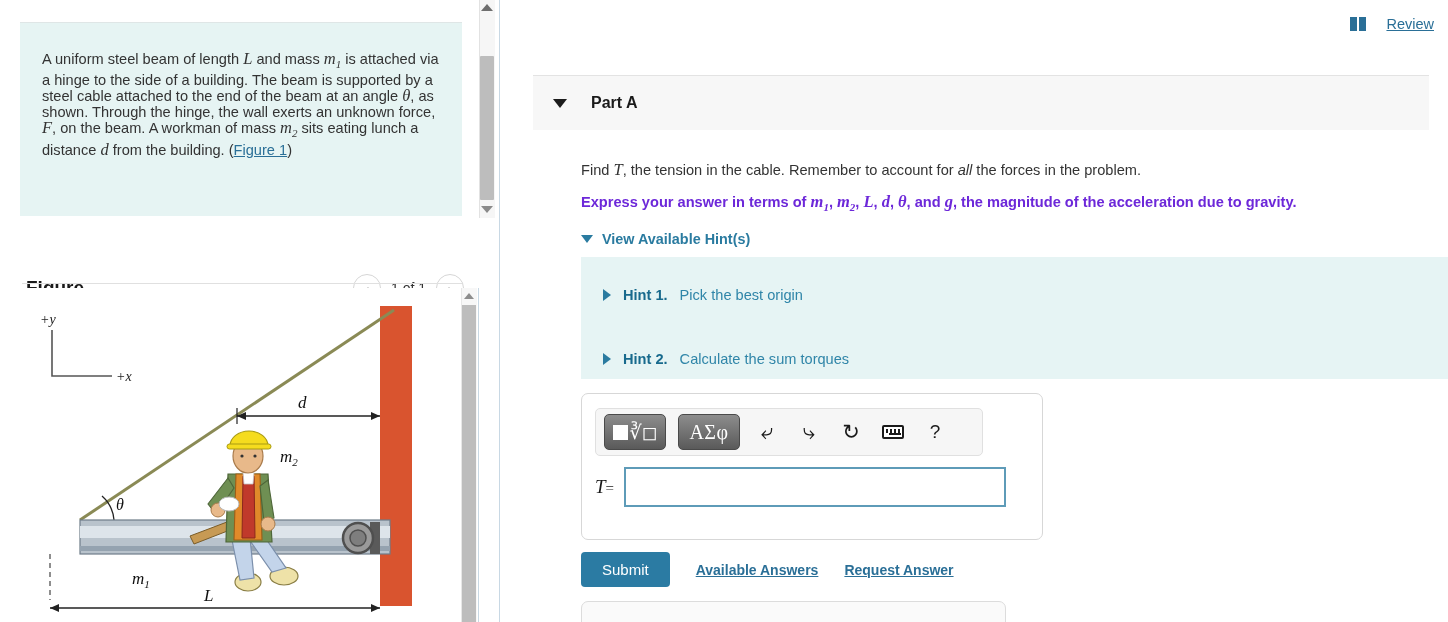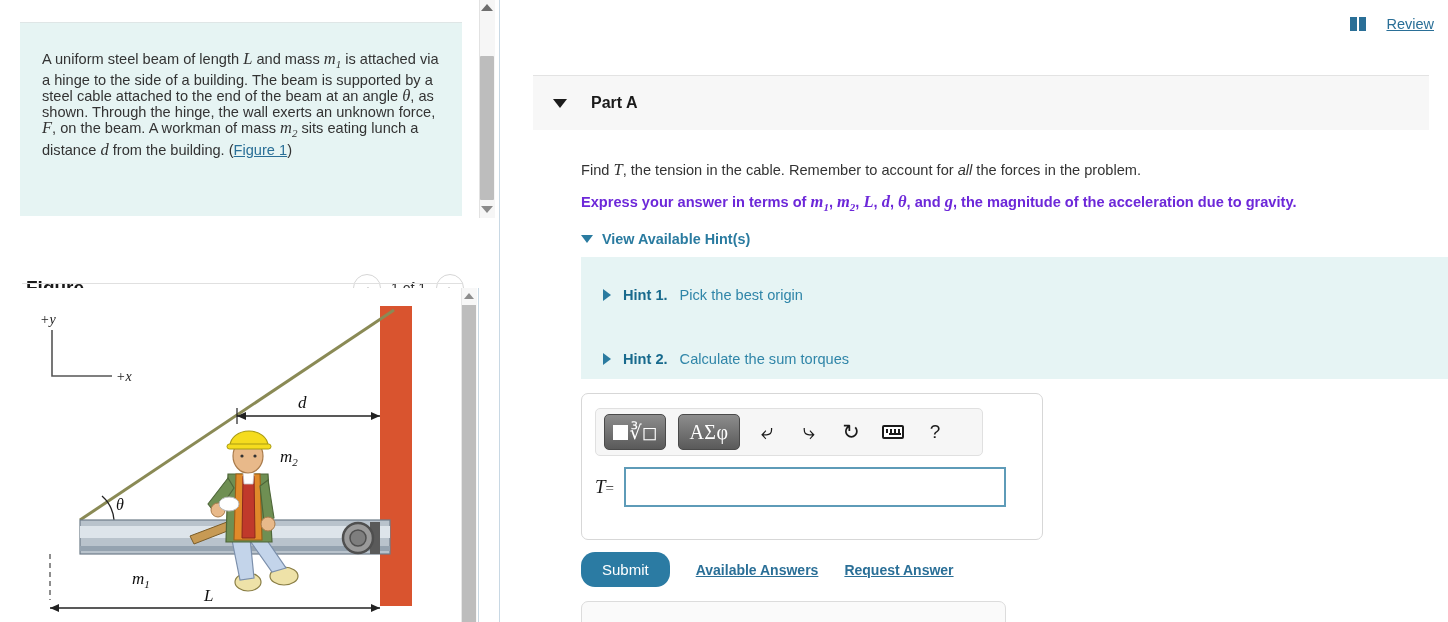--- a/index.html
+++ b/index.html
@@ -207,21 +207,21 @@
   .ans-label { font-family: "Liberation Serif", serif; font-size: 19px; color: #1a1a1a; }
   .ans-label .eq { font-style: normal; font-size: 15px; }
   .ans-input {
     width: 382px; height: 40px; border: 2px solid #5e9bb8; background: #fff;
     outline: none; font-size: 15px; padding: 0 8px;
     font-family: "Liberation Sans", sans-serif;
   }
 
   .submit-row { position: absolute; left: 81px; top: 552px; display: flex; align-items: center; gap: 26px; }
   .submit-btn {
-    background: #2b7ba3; color: #fff; border: none; border-radius: 14px;
+    background: #2b7ba3; color: #fff; border: none; border-radius: 4px;
     font-size: 15px; padding: 9px 21px; font-family: "Liberation Sans", sans-serif;
   }
   .txt-link { color: #2a6f97; font-size: 14px; font-weight: bold; text-decoration: underline; }
 
   .bottom-card {
     position: absolute; left: 81px; top: 601px; width: 425px; height: 40px;
     background: #fafafa; border: 1px solid #dcdcdc; border-radius: 7px;
   }
 </style>
 </head>

